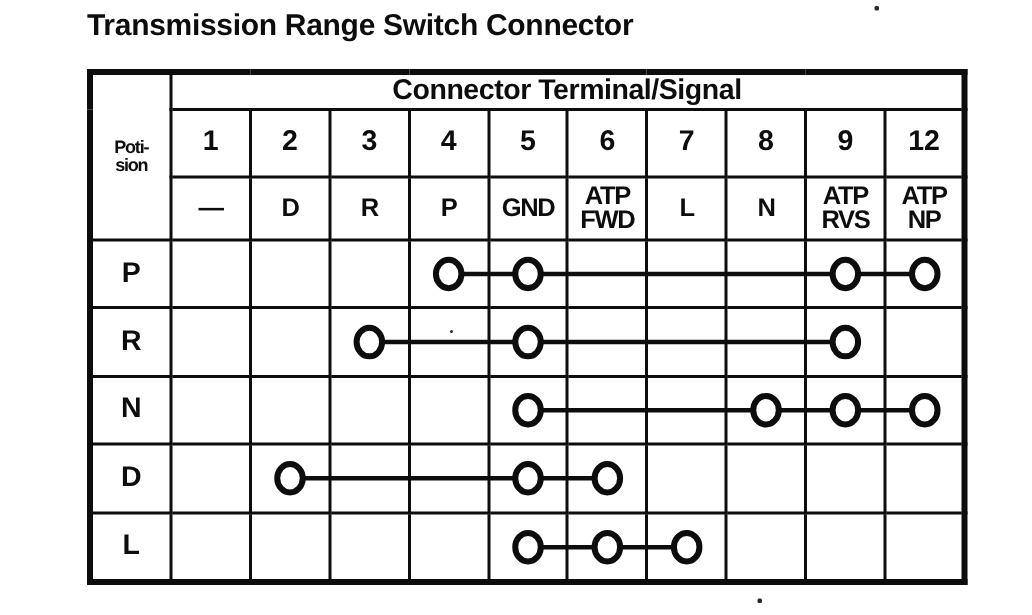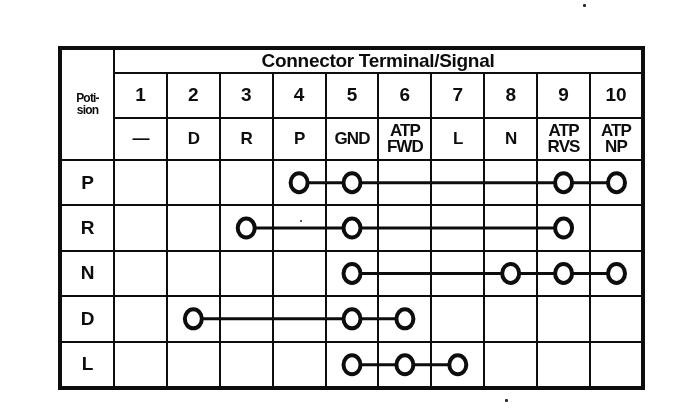--- a/index.html
+++ b/index.html
@@ -79,20 +79,21 @@
     background:#2a2a2a;
     width:3px;height:3px;
     border-radius:1px;
   }
 </style>
 </head>
 <body>
 
 <div class="page">
 
+  <h1 class="title">Transmission Range Switch Connector</h1>
 
   <div class="table-wrap">
     <table class="grid">
       <colgroup>
         <col style="width:54px">
         <col>
           <col>
           <col>
           <col>
           <col>
@@ -113,21 +114,21 @@
         <tr class="r-num" id="num-row">
             <td>1</td>
             <td>2</td>
             <td>3</td>
             <td>4</td>
             <td>5</td>
             <td>6</td>
             <td>7</td>
             <td>8</td>
             <td>9</td>
-            <td>10</td>
+            <td>12</td>
           </tr>
         <tr class="r-sig" id="sig-row">
             <td>—</td>
             <td>D</td>
             <td>R</td>
             <td>P</td>
             <td>GND</td>
             <td>ATP<br>FWD</td>
             <td>L</td>
             <td>N</td>

